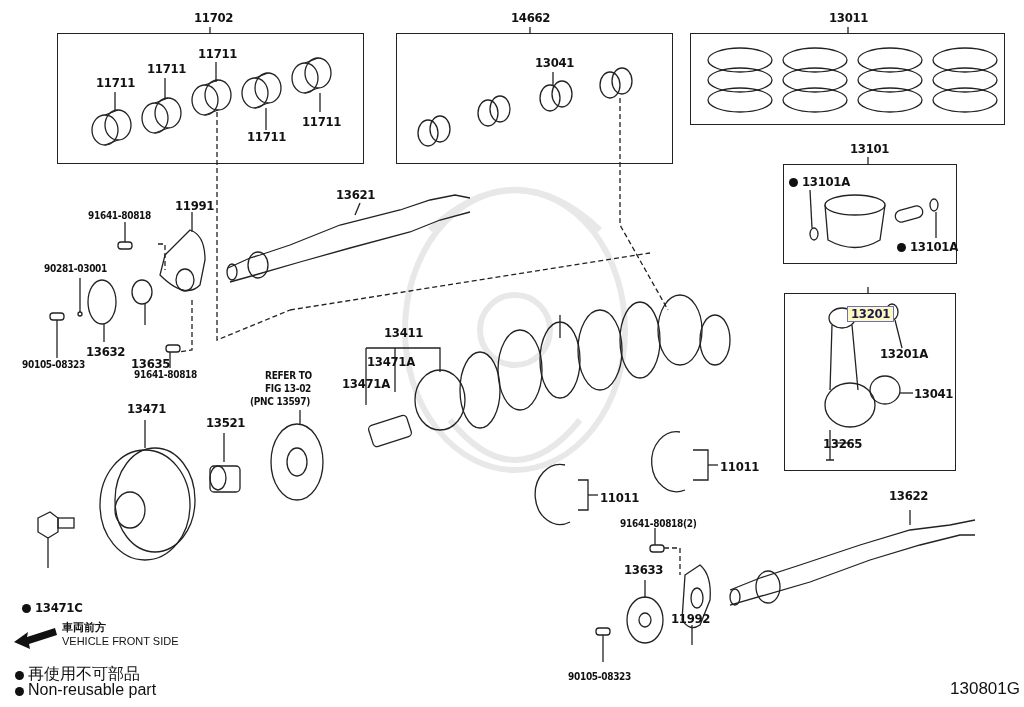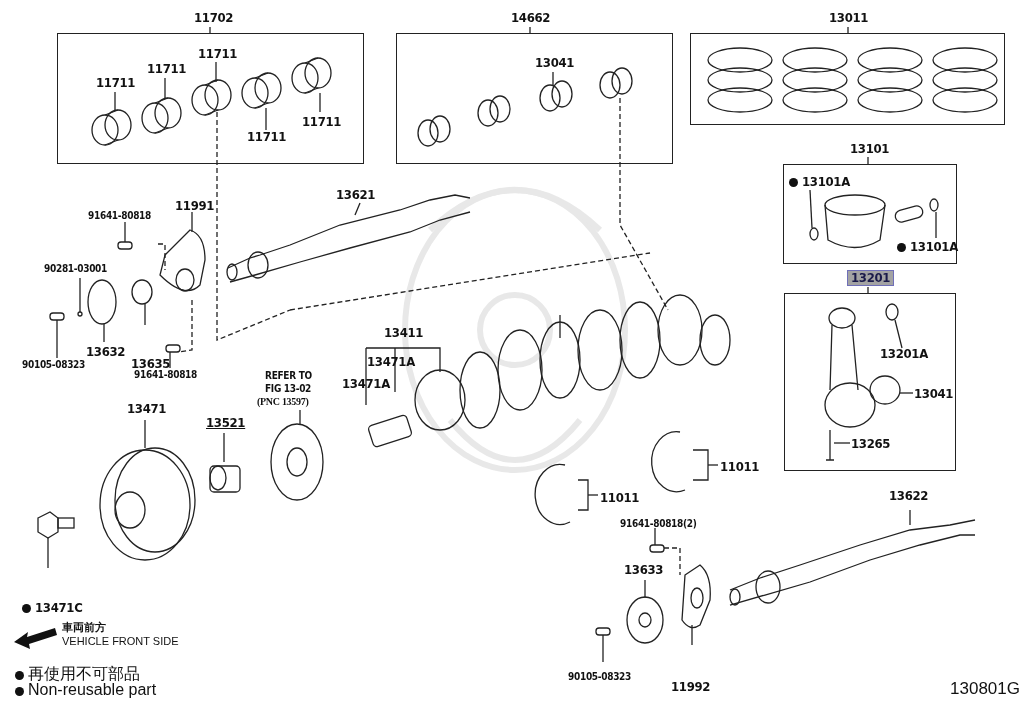--- a/index.html
+++ b/index.html
@@ -3,21 +3,21 @@
 <meta charset="utf-8">
 <style>
   html, body { margin: 0; padding: 0; background: #ffffff; }
   body { width: 1024px; height: 707px; position: relative; overflow: hidden;
          font-family: "Liberation Sans", sans-serif; color: #111; }
   #stage { position: absolute; left: 0; top: 0; width: 1024px; height: 707px; }
   .lbl { position: absolute; font-family: "DejaVu Sans Condensed", "DejaVu Sans", sans-serif;
          font-weight: bold; font-size: 13px; letter-spacing: -0.3px; color: #111;
          white-space: nowrap; line-height: 14px; }
   .lbl.small { font-size: 10px; }
-  .lbl.hl { background: #a3a3a3; border: 1px solid #6f6fb8; padding: 0 3px; color: #1a1a4a; }
+  .lbl.hl { background: #fef9c3; border: 1px solid #6f6fb8; padding: 0 3px; color: #1a1a4a; margin-top: 36px; }
   .box { position: absolute; border: 1.5px solid #222; box-sizing: border-box; }
   .note { position: absolute; font-family: "Liberation Sans", sans-serif; font-size: 16px; color: #111; white-space: nowrap; line-height: 14px; }
   .dot { display: inline-block; width: 9px; height: 9px; border-radius: 50%; background: #111; margin-right: 4px; vertical-align: -1px; }
   .figid { position: absolute; right: 4px; bottom: 8px; font-family: "Liberation Sans", sans-serif; font-size: 17px; }
   svg { position: absolute; left: 0; top: 0; }
 </style>
 </head>
 <body>
 
 <div id="stage">
@@ -270,48 +270,48 @@
   <span class="lbl" style="left:535px;top:56px;">13041</span>
 
   <span class="lbl" style="left:829px;top:11px;">13011</span>
   <span class="lbl" style="left:850px;top:142px;">13101</span>
   <span class="lbl" style="left:789px;top:175px;"><span class="dot"></span><span>13101A</span></span>
   <span class="lbl" style="left:897px;top:240px;"><span class="dot"></span><span>13101A</span></span>
 
   <span class="lbl hl" style="left:847px;top:270px;">13201</span>
   <span class="lbl" style="left:880px;top:347px;">13201A</span>
   <span class="lbl" style="left:914px;top:387px;">13041</span>
-  <span class="lbl" style="left:851px;top:437px;">13265</span>
+  <span class="lbl" style="left:823px;top:437px;">13265</span>
 
   <span class="lbl" style="left:336px;top:188px;">13621</span>
   <span class="lbl" style="left:175px;top:199px;">11991</span>
   <span class="lbl small" style="left:88px;top:209px;">91641-80818</span>
   <span class="lbl small" style="left:44px;top:262px;">90281-03001</span>
   <span class="lbl" style="left:131px;top:344px;margin-top:13px;">13635</span>
   <span class="lbl" style="left:86px;top:345px;">13632</span>
   <span class="lbl small" style="left:22px;top:358px;">90105-08323</span>
   <span class="lbl small" style="left:134px;top:368px;">91641-80818</span>
 
   <span class="lbl" style="left:384px;top:326px;">13411</span>
   <span class="lbl" style="left:367px;top:355px;">13471A</span>
   <span class="lbl" style="left:342px;top:377px;">13471A</span>
 
   <span class="lbl small" style="left:265px;top:369px;">REFER TO</span>
   <span class="lbl small" style="left:265px;top:382px;">FIG 13-02</span>
-  <span class="lbl small" style="left:257px;top:395px;font-family:Liberation Serif, serif;">(PNC 13597)</span>
+  <span class="lbl small" style="left:250px;top:395px;">(PNC 13597)</span>
 
   <span class="lbl" style="left:127px;top:402px;">13471</span>
-  <span class="lbl" style="left:206px;top:416px;text-decoration:underline;">13521</span>
+  <span class="lbl" style="left:206px;top:416px;">13521</span>
   <span class="lbl" style="left:22px;top:569px;margin-top:32px;"><span class="dot"></span><span>13471C</span></span>
 
   <span class="lbl" style="left:720px;top:460px;">11011</span>
   <span class="lbl" style="left:600px;top:491px;">11011</span>
   <span class="lbl small" style="left:620px;top:517px;">91641-80818(2)</span>
   <span class="lbl" style="left:624px;top:563px;">13633</span>
-  <span class="lbl" style="left:671px;top:680px;">11992</span>
+  <span class="lbl" style="left:671px;top:612px;">11992</span>
   <span class="lbl small" style="left:568px;top:670px;">90105-08323</span>
   <span class="lbl" style="left:889px;top:489px;">13622</span>
 
   <span class="note" style="left:62px;top:620px;font-weight:bold;font-size:11px;">車両前方</span>
   <span class="note" style="left:62px;top:634px;font-size:11px;">VEHICLE FRONT SIDE</span>
   <span class="note" style="left:15px;top:667px;"><span class="dot"></span><span>再使用不可部品</span></span>
   <span class="note" style="left:15px;top:683px;"><span class="dot"></span><span>Non-reusable part</span></span>
 
   <span class="figid">130801G</span>
 </div>

